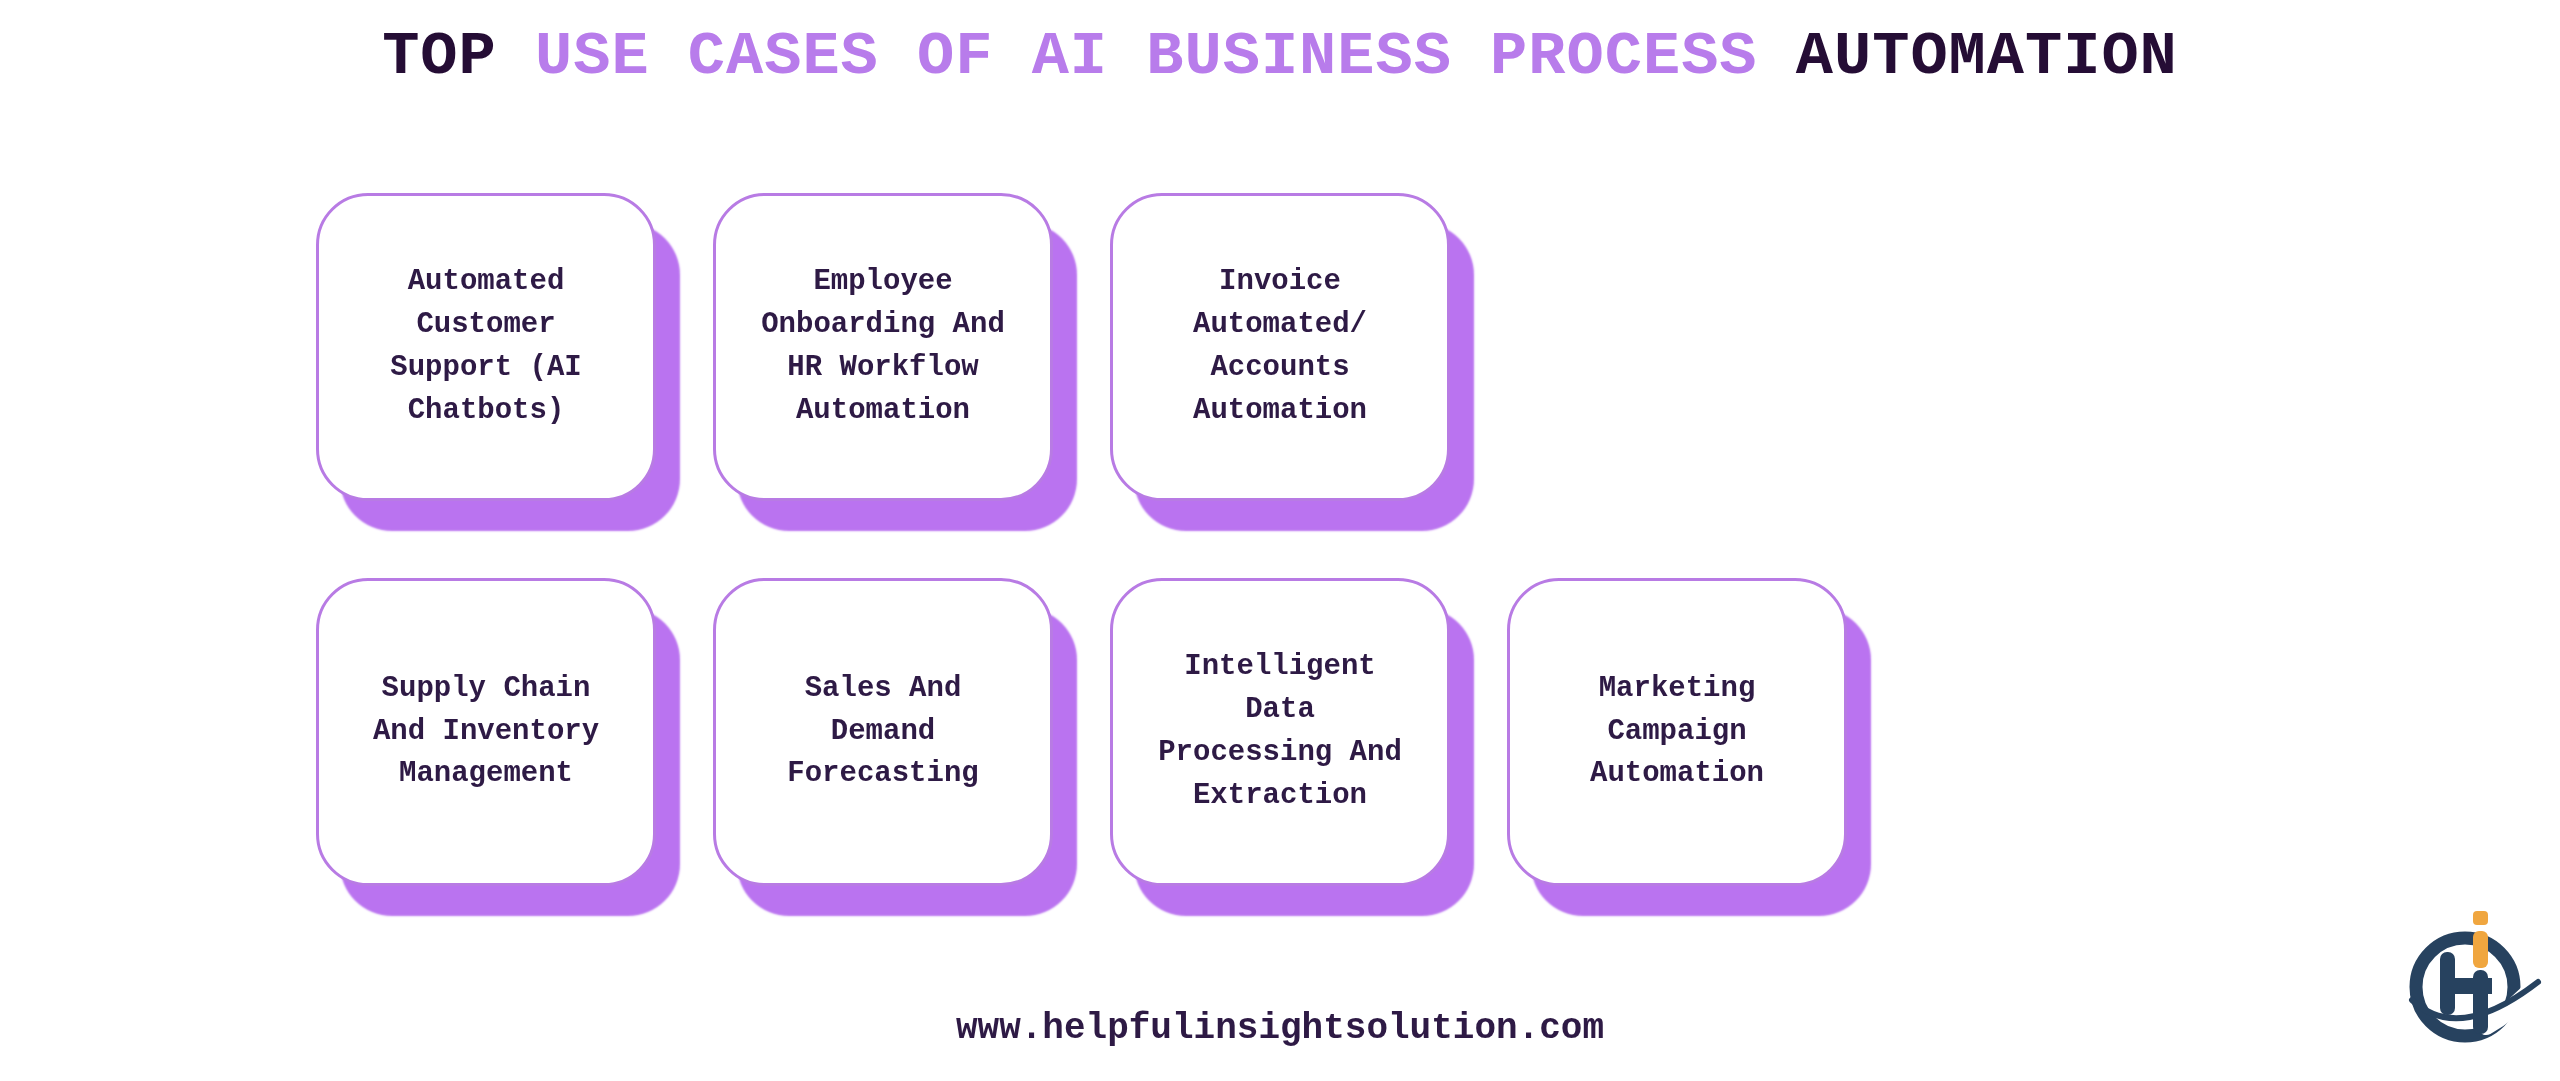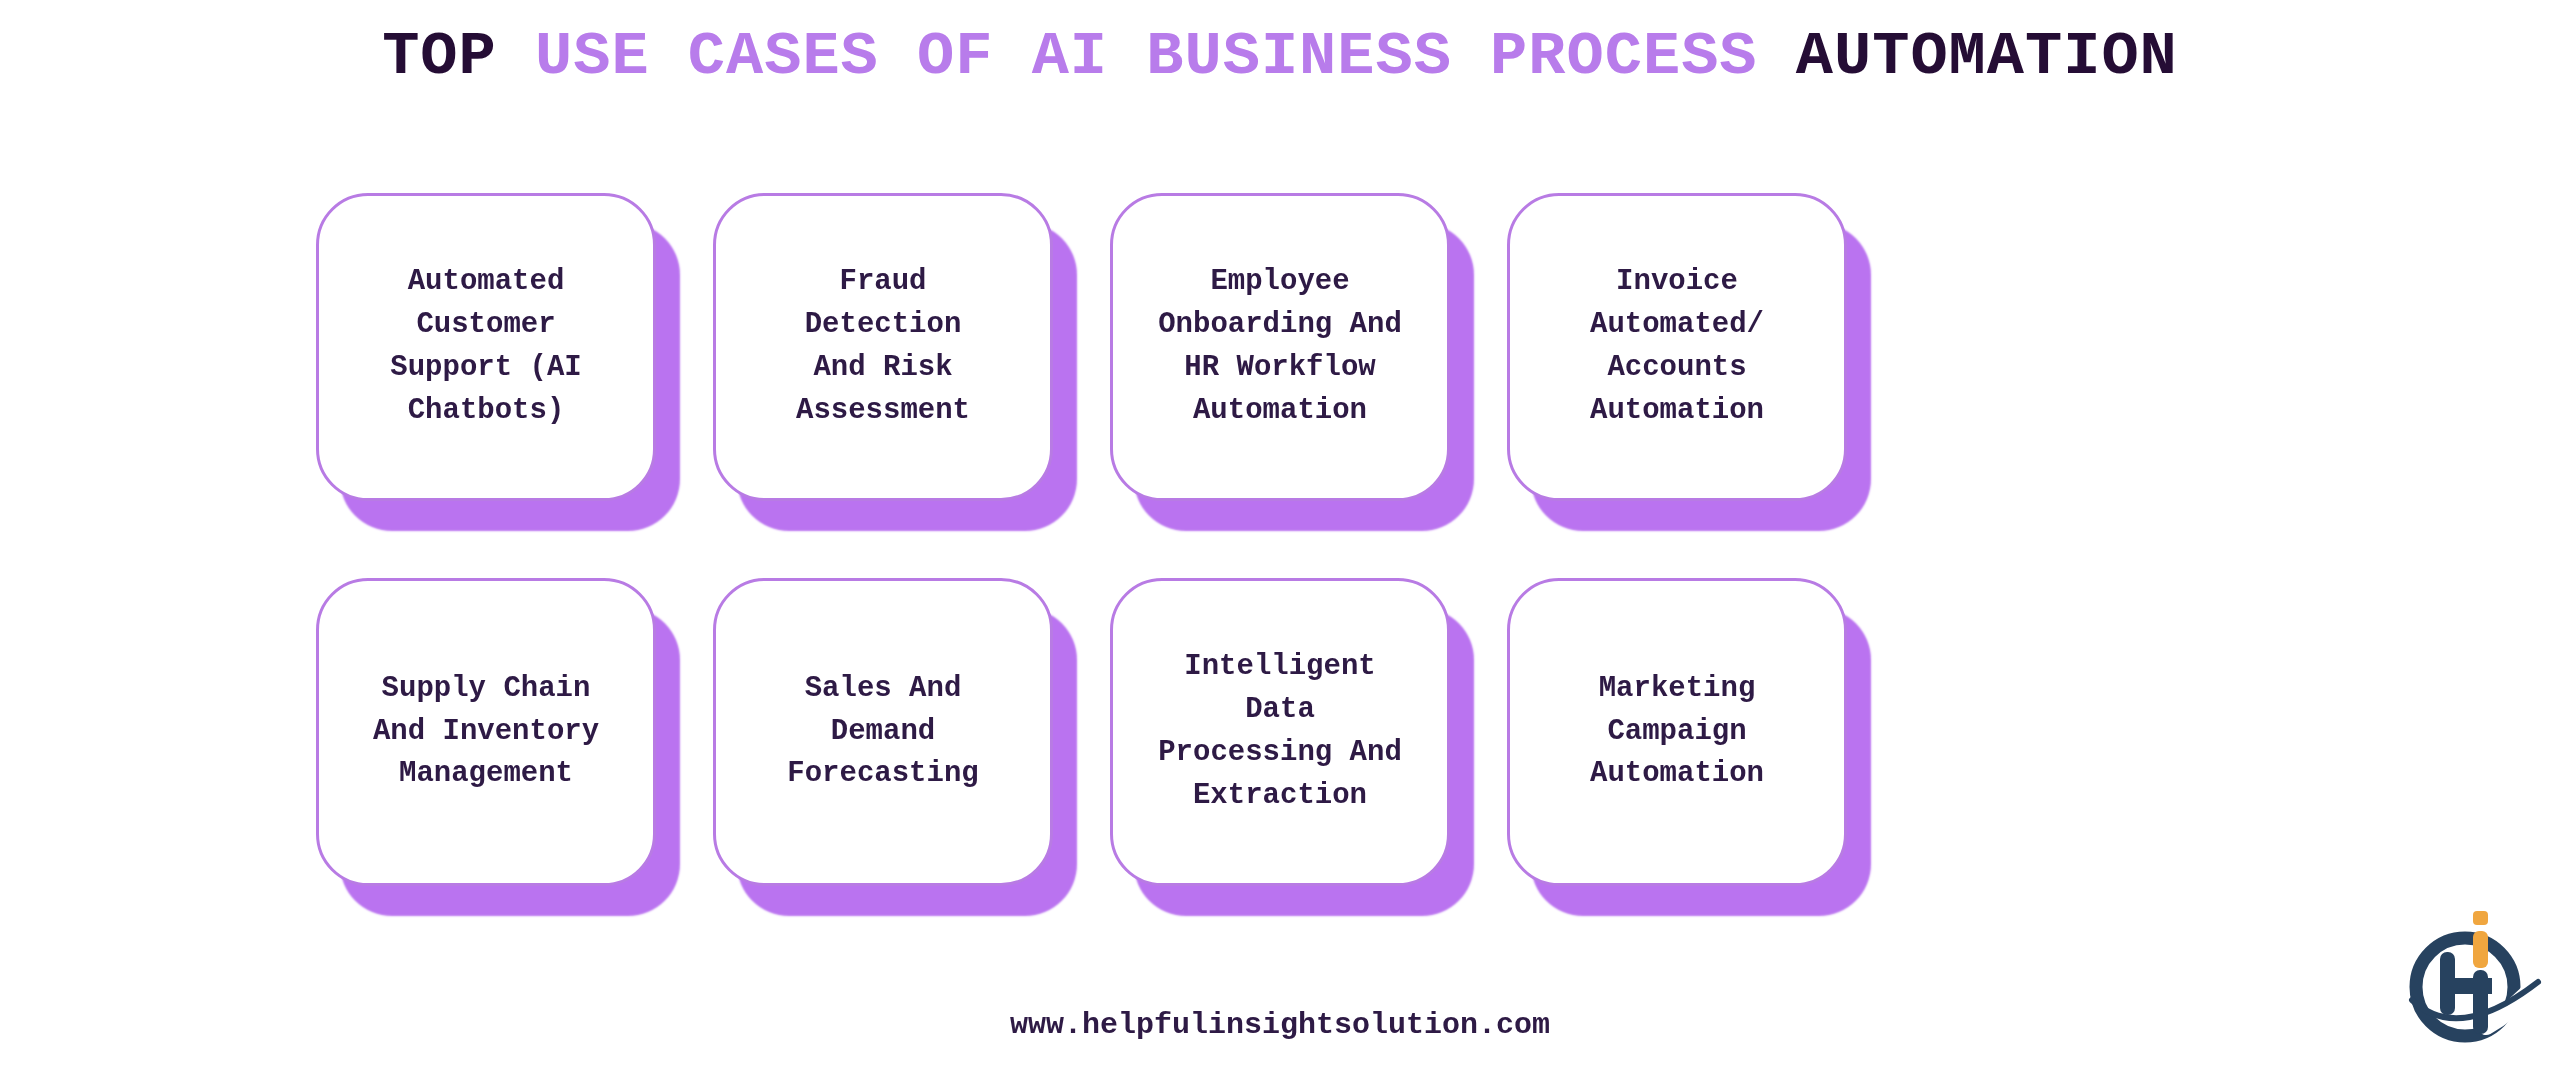--- a/index.html
+++ b/index.html
@@ -61,21 +61,21 @@
     line-height: 1.48;
     white-space: pre-line;
   }
 
   .site-url {
     position: absolute;
     top: 1008px;
     left: 0;
     width: 2560px;
     text-align: center;
-    font-size: 30px;
+    font-size: 36px;
     font-weight: 700;
     color: #2e1a45;
   }
 
   .logo {
     position: absolute;
     left: 2400px;
     top: 900px;
     width: 145px;
     height: 150px;
@@ -89,26 +89,20 @@
   <div class="title">
     <span class="t-dark">TOP </span><span class="t-purple">USE CASES OF AI BUSINESS PROCESS</span><span class="t-dark"> AUTOMATION</span>
   </div>
 
   <div class="card-row row-1">
     <div class="card">
       <div class="card-label">Automated
 Customer
 Support (AI
 Chatbots)</div>
-    </div>
-    <div class="card">
-      <div class="card-label">Fraud
-Detection
-And Risk
-Assessment</div>
     </div>
     <div class="card">
       <div class="card-label">Employee
 Onboarding And
 HR Workflow
 Automation</div>
     </div>
     <div class="card">
       <div class="card-label">Invoice
 Automated/

